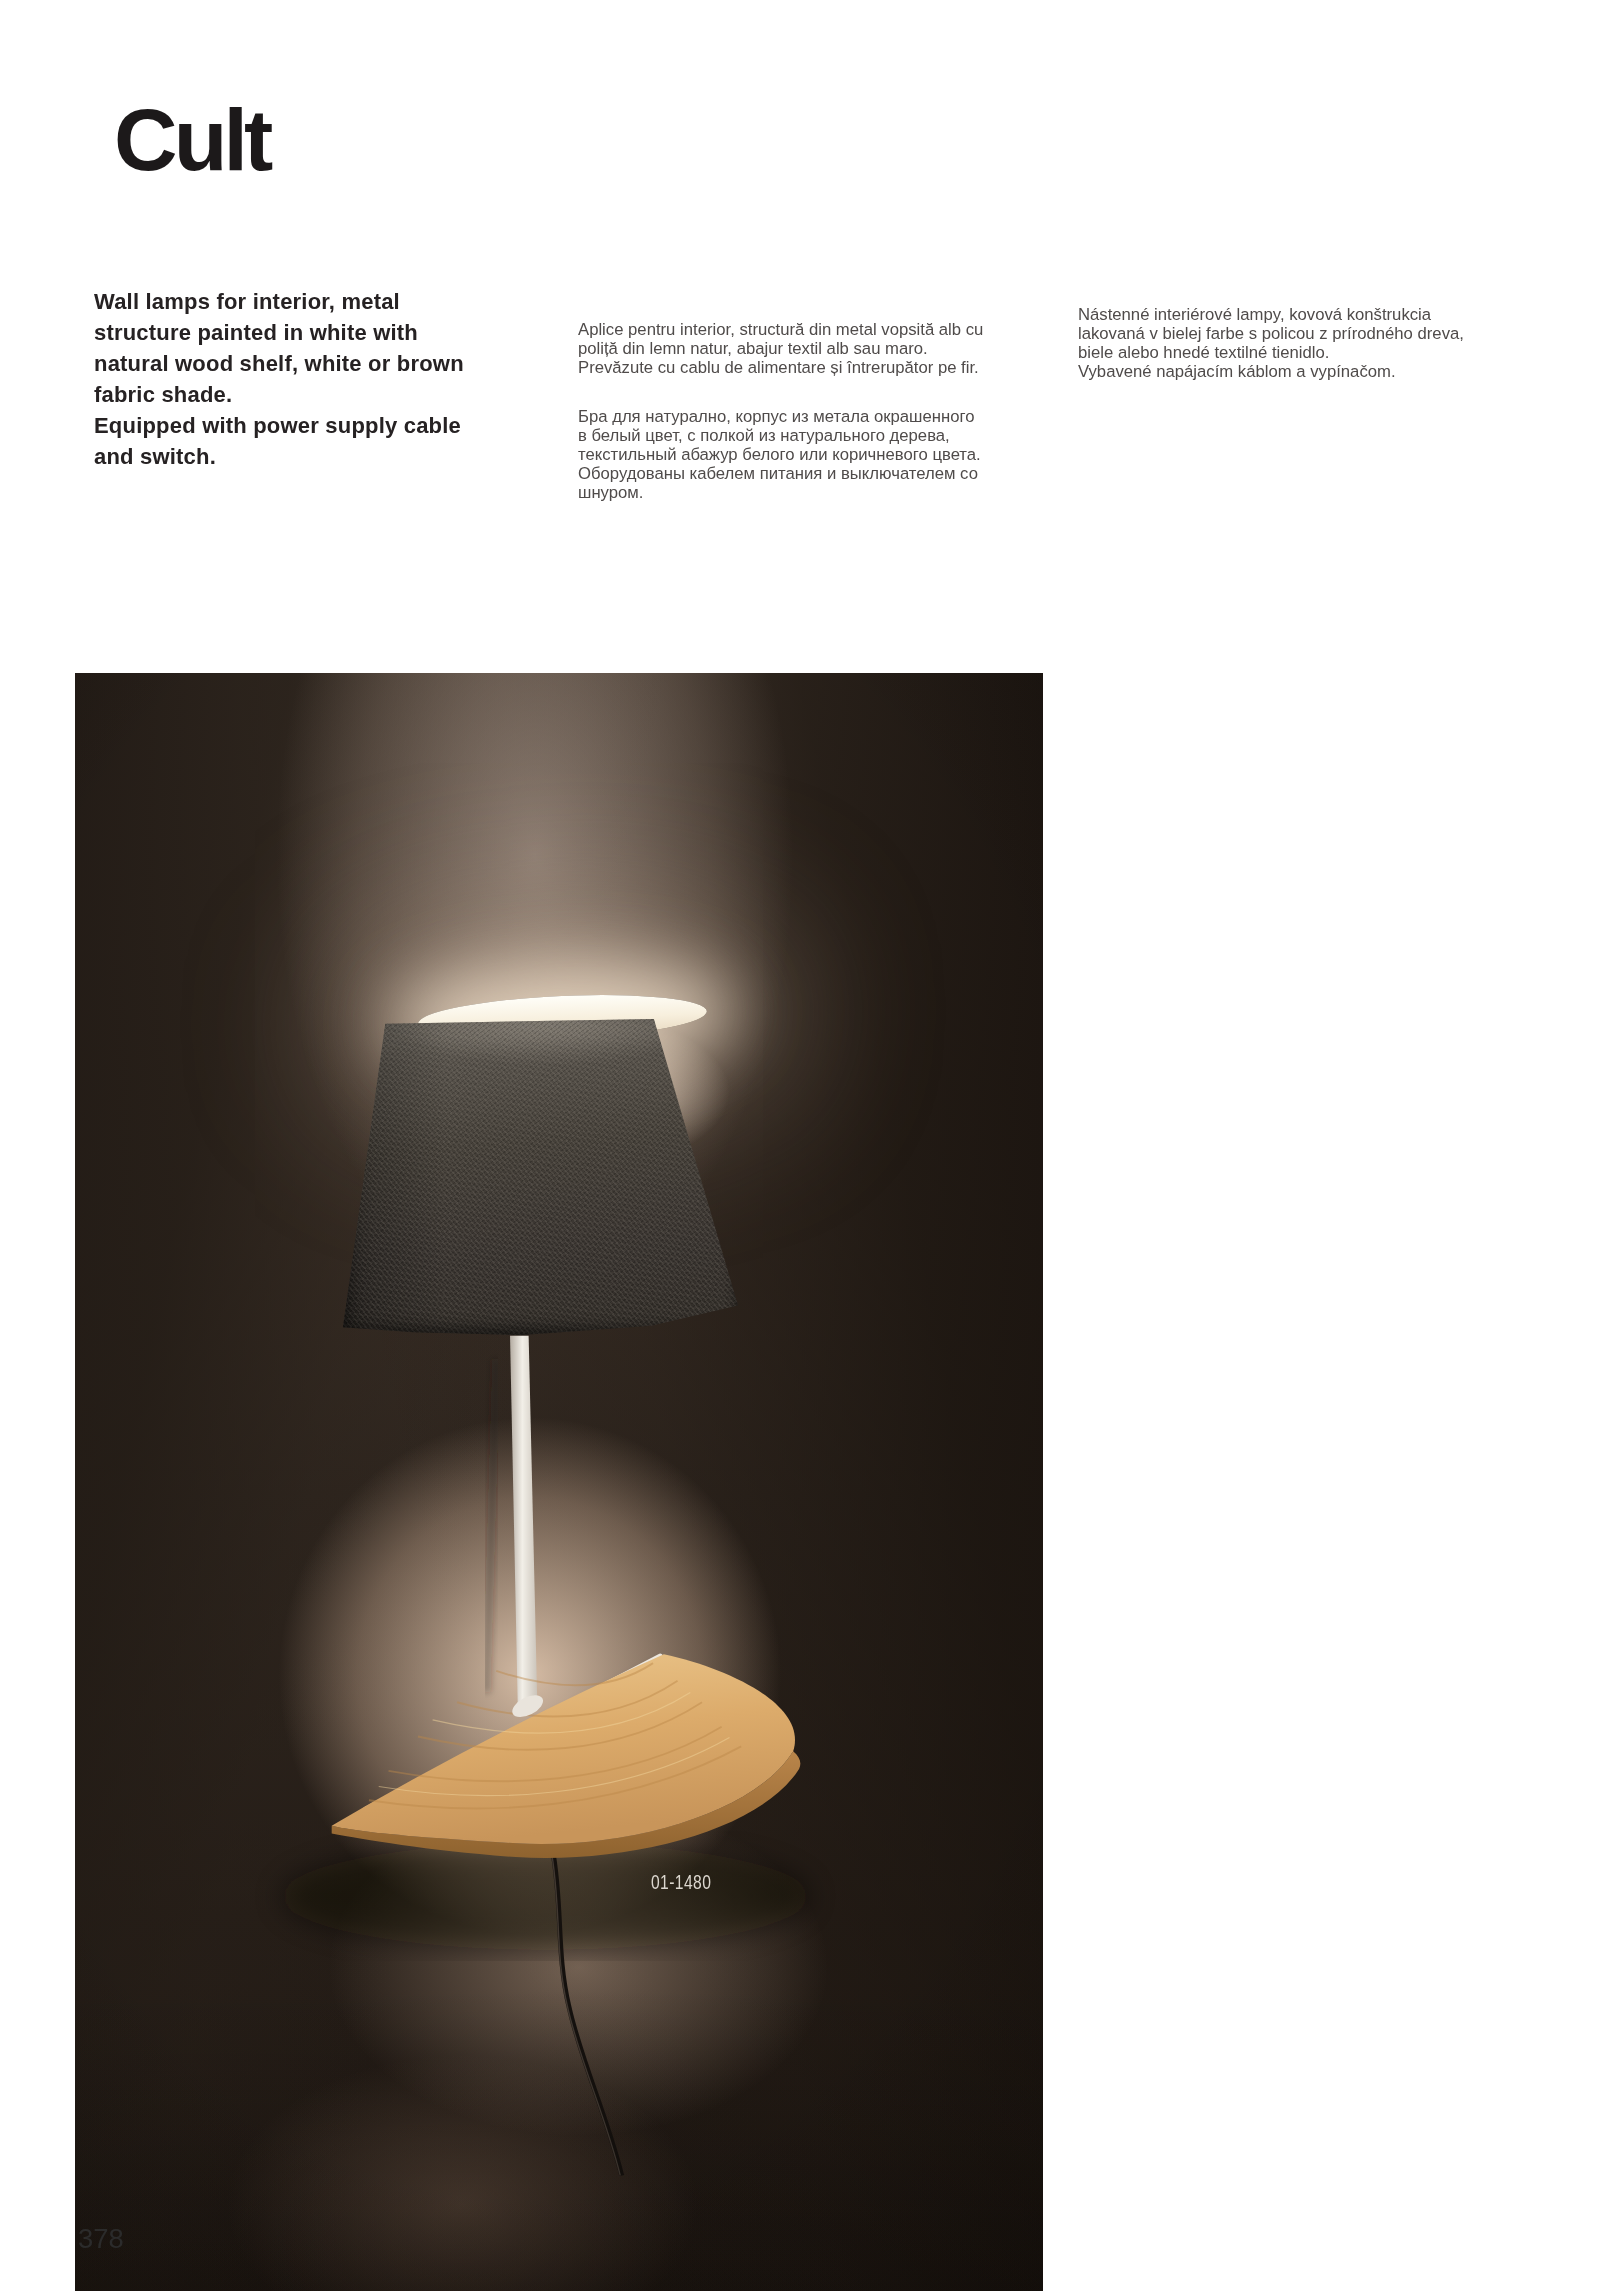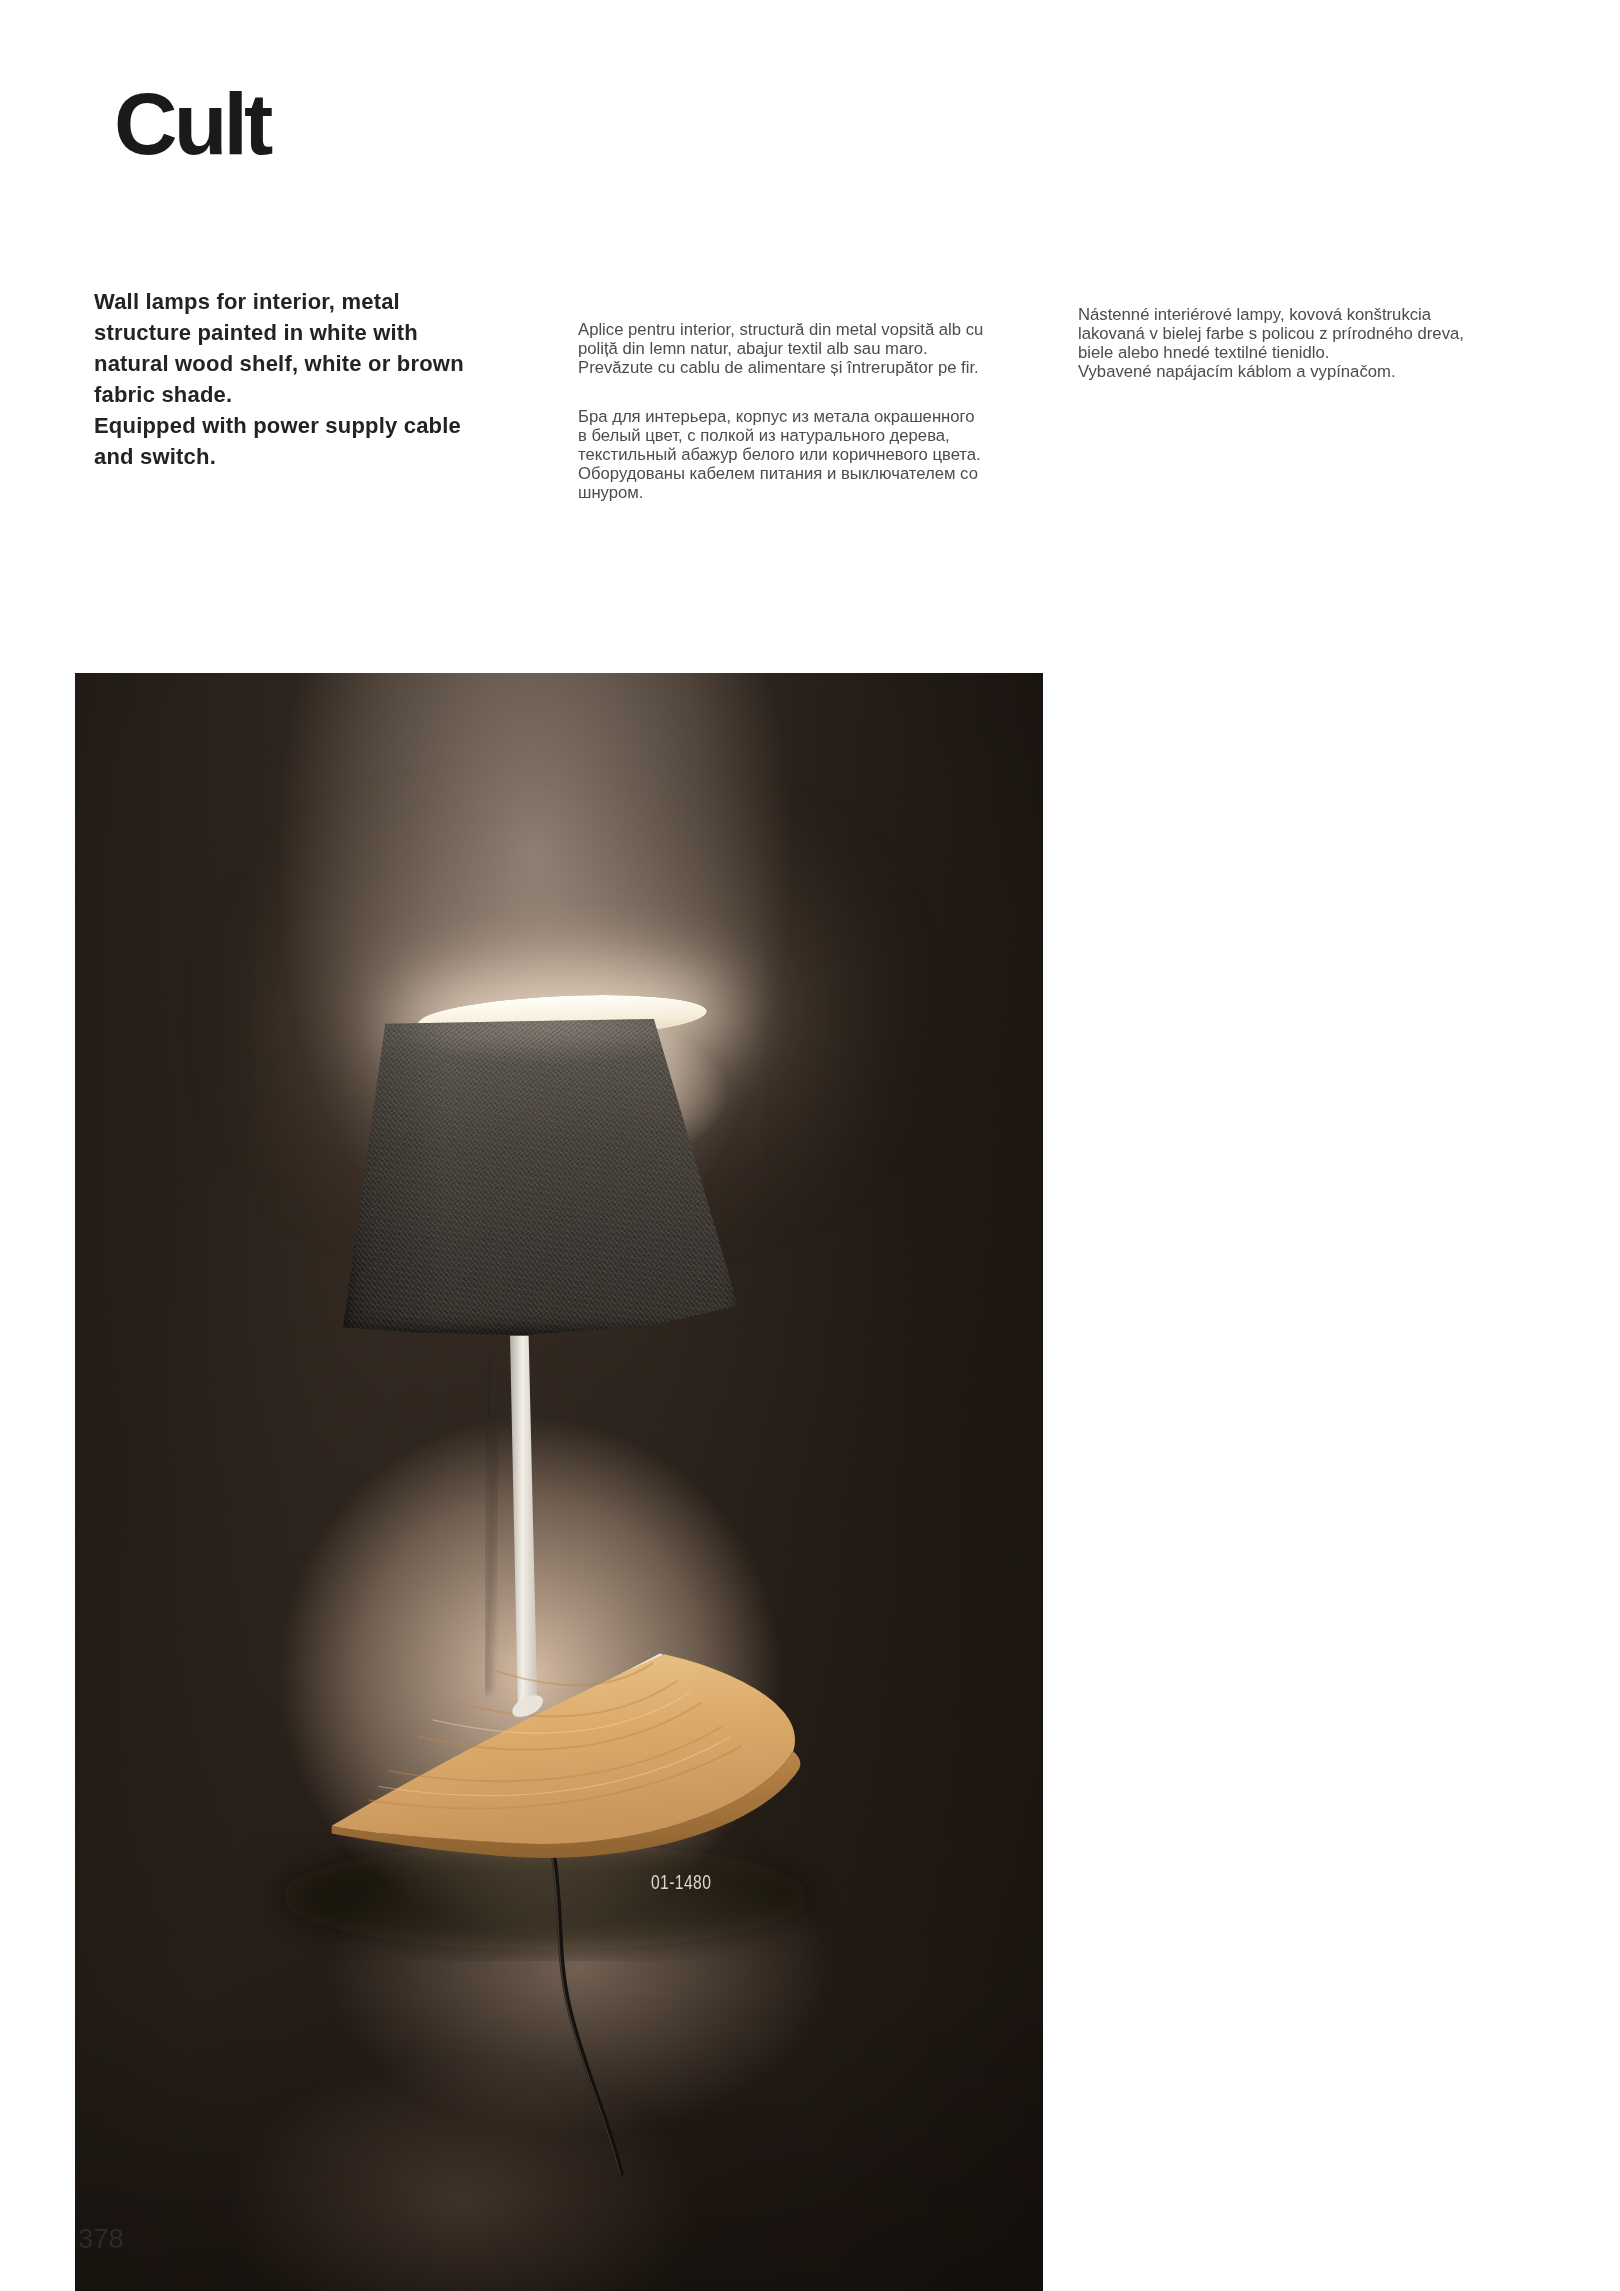--- a/index.html
+++ b/index.html
@@ -1,20 +1,20 @@
 <!DOCTYPE html>
 <html><head>
 <meta charset="utf-8">
 <style>
   html,body{margin:0;padding:0;background:#e9e9e9;}
   #page{position:relative;width:1620px;height:2292px;background:#ffffff;
         font-family:"Liberation Sans","DejaVu Sans",sans-serif;overflow:hidden;}
 
   
-  .title{position:absolute;left:114px;top:80px;font-size:88px;font-weight:bold;
+  .title{position:absolute;left:114px;top:96px;font-size:88px;font-weight:bold;
          letter-spacing:-3.9px;color:#1c191a;line-height:1;}
   .intro{position:absolute;left:94px;top:286px;width:510px;font-size:22px;
          font-weight:bold;color:#262223;line-height:31px;white-space:pre-line;
          letter-spacing:0.2px;}
   .col{position:absolute;width:485px;font-size:16.7px;color:#4f4b4a;line-height:19px;}
   .col .para{white-space:pre-line;margin:0 0 30px 0;}
   #col2{left:578px;top:320px;}
   #col3{left:1078px;top:305px;}
   .pagenum{position:absolute;left:78px;top:2196px;font-size:27.4px;color:#2b2b2b;margin-top:27px;}
 
@@ -66,21 +66,21 @@
 structure painted in white with
 natural wood shelf, white or brown
 fabric shade.
 Equipped with power supply cable
 and switch.</div>
 
   <div class="col" id="col2">
     <p class="para">Aplice pentru interior, structură din metal vopsită alb cu
 poliță din lemn natur, abajur textil alb sau maro.
 Prevăzute cu cablu de alimentare și întrerupător pe fir.</p>
-    <p class="para">Бра для интерьера, корпус из метала окрашенного
+    <p class="para">Бра для натурално, корпус из метала окрашенного
 в белый цвет, с полкой из натурального дерева,
 текстильный абажур белого или коричневого цвета.
 Оборудованы кабелем питания и выключателем со
 шнуром.</p>
   </div>
 
   <div class="col" id="col3">
     <p class="para">Nástenné interiérové lampy, kovová konštrukcia
 lakovaná v bielej farbe s policou z prírodného dreva,
 biele alebo hnedé textilné tienidlo.

